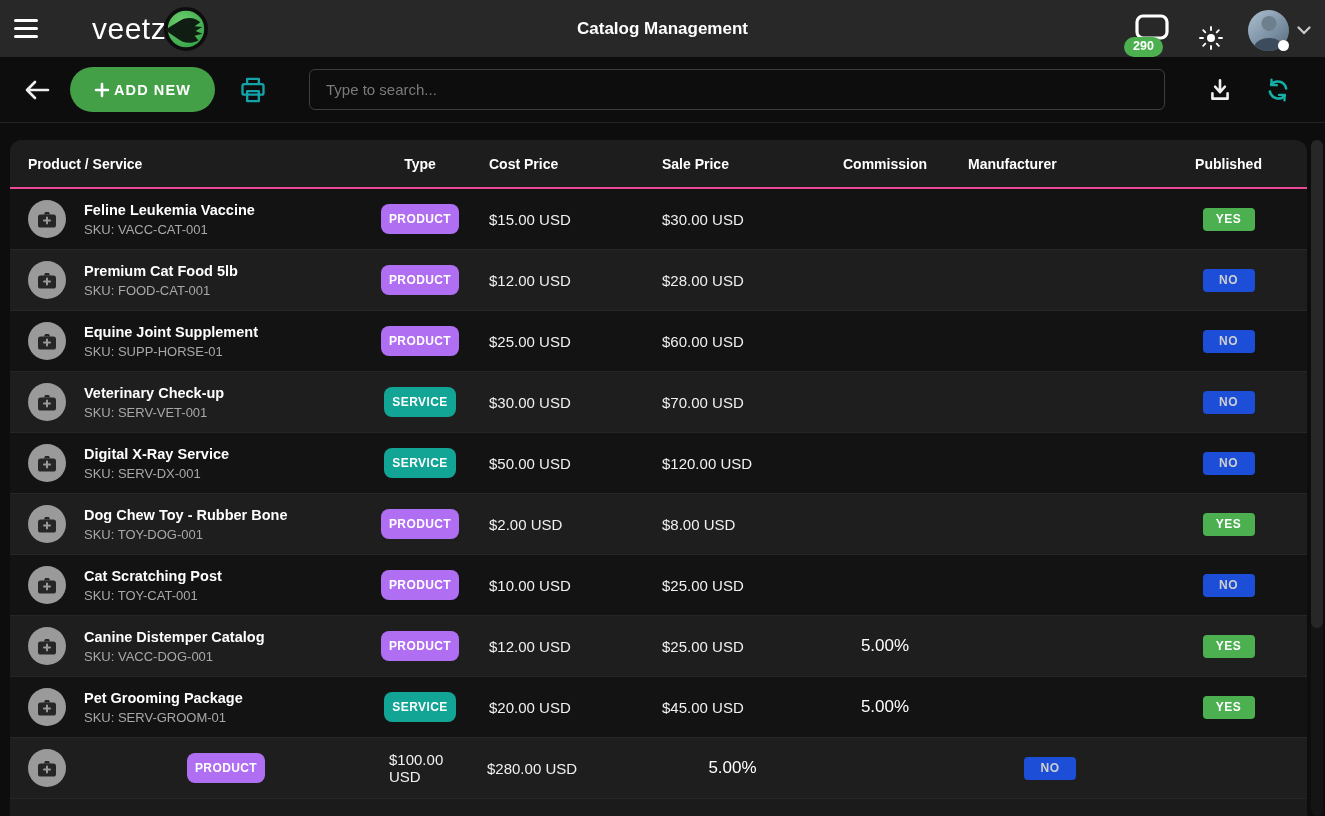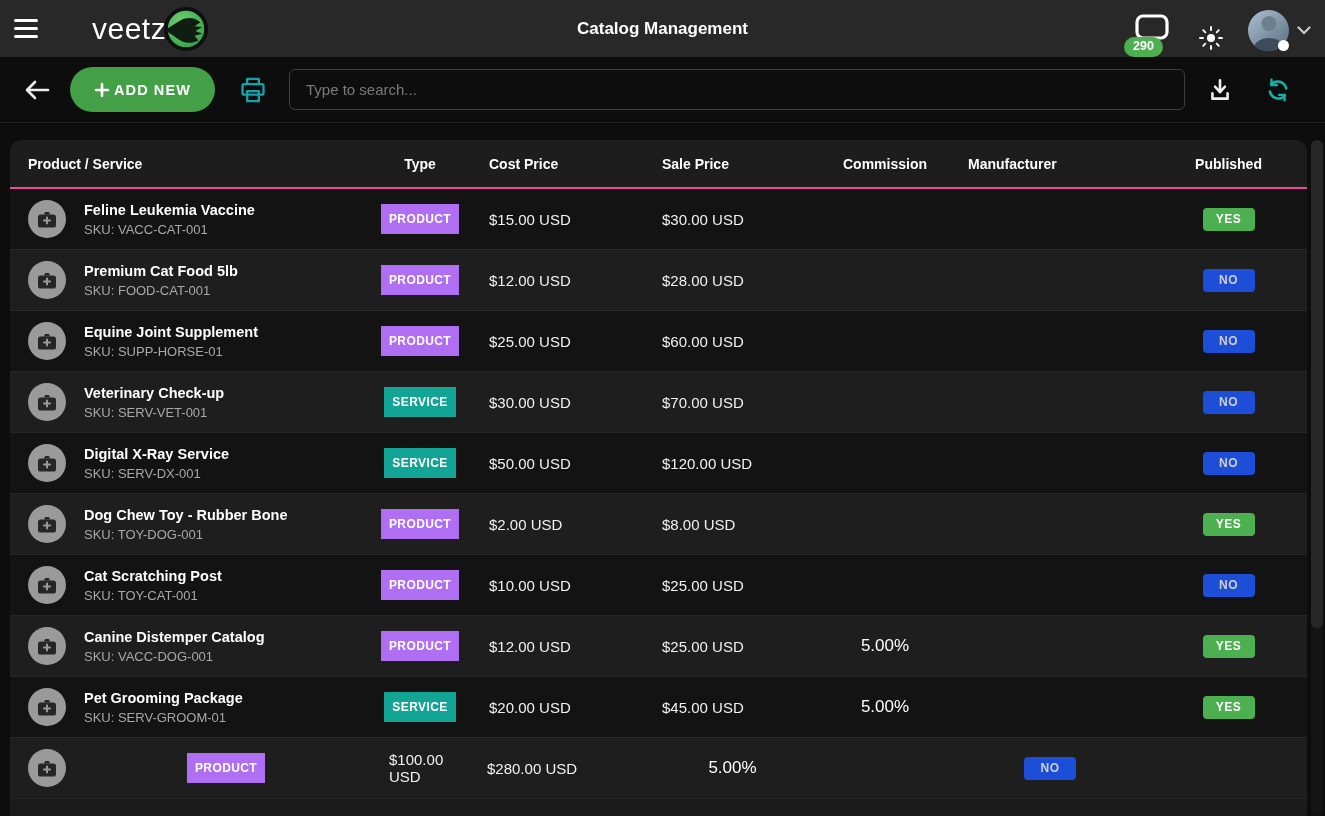--- a/index.html
+++ b/index.html
@@ -52,21 +52,21 @@
     background:#0d0d0d; border-bottom:1px solid #222;
   }
   .back-btn { width:34px; height:34px; margin-right:16px; }
   .add-new {
     height:45px; padding:0 24px; border-radius:23px; background:#43a047;
     display:flex; align-items:center; gap:4px;
     color:#fff; font-size:14.5px; font-weight:700; letter-spacing:1.1px;
   }
   .print-btn { margin-left:20px; width:36px; height:36px; }
   .search {
-    flex:1; height:41px; margin:0 18px;
+    flex:1; height:41px; margin:0 38px;
     background:transparent; border:1px solid #3e3e3e; border-radius:6px;
     color:#ddd; font-size:15px; padding:0 16px; outline:none; font-family:inherit;
   }
   .search::placeholder { color:#7a7a7a; }
   .download-btn { width:34px; height:34px; margin-right:24px; }
   .refresh-btn { width:34px; height:34px; margin-right:10px; }
 
   
   .table-card {
     position:absolute; left:10px; right:18px; top:140px; bottom:0;
@@ -92,21 +92,21 @@
   .img-circle {
     width:38px; height:38px; border-radius:50%; background:#9a9a9a;
     display:flex; align-items:center; justify-content:center;
   }
   .c-name { padding-left:2px; }
   .pname { font-size:14.5px; font-weight:700; color:#fff; line-height:1.25; }
   .sku { font-size:13px; color:#a8a8a8; margin-top:3px; }
   .c-type { text-align:center; }
   .badge-type {
     display:inline-block; font-size:12px; font-weight:700; color:#fff;
-    padding:8px 8px; border-radius:0; letter-spacing:.4px;
+    padding:8px 8px; border-radius:8px; letter-spacing:.4px;
   }
   .badge-type.product { background:#b06ef3; }
   .badge-type.service { background:#12a596; }
   .c-cost { padding-left:19px; font-size:15px; color:#f0f0f0; }
   .c-sale { padding-left:17px; font-size:15px; color:#f0f0f0; }
   .c-comm { text-align:center; font-size:17px; color:#fff; }
   .c-manu { padding-left:18px; font-size:14px; color:#ccc; }
   .c-pub { text-align:center; }
   .badge-pub {
     display:inline-flex; align-items:center; justify-content:center;

